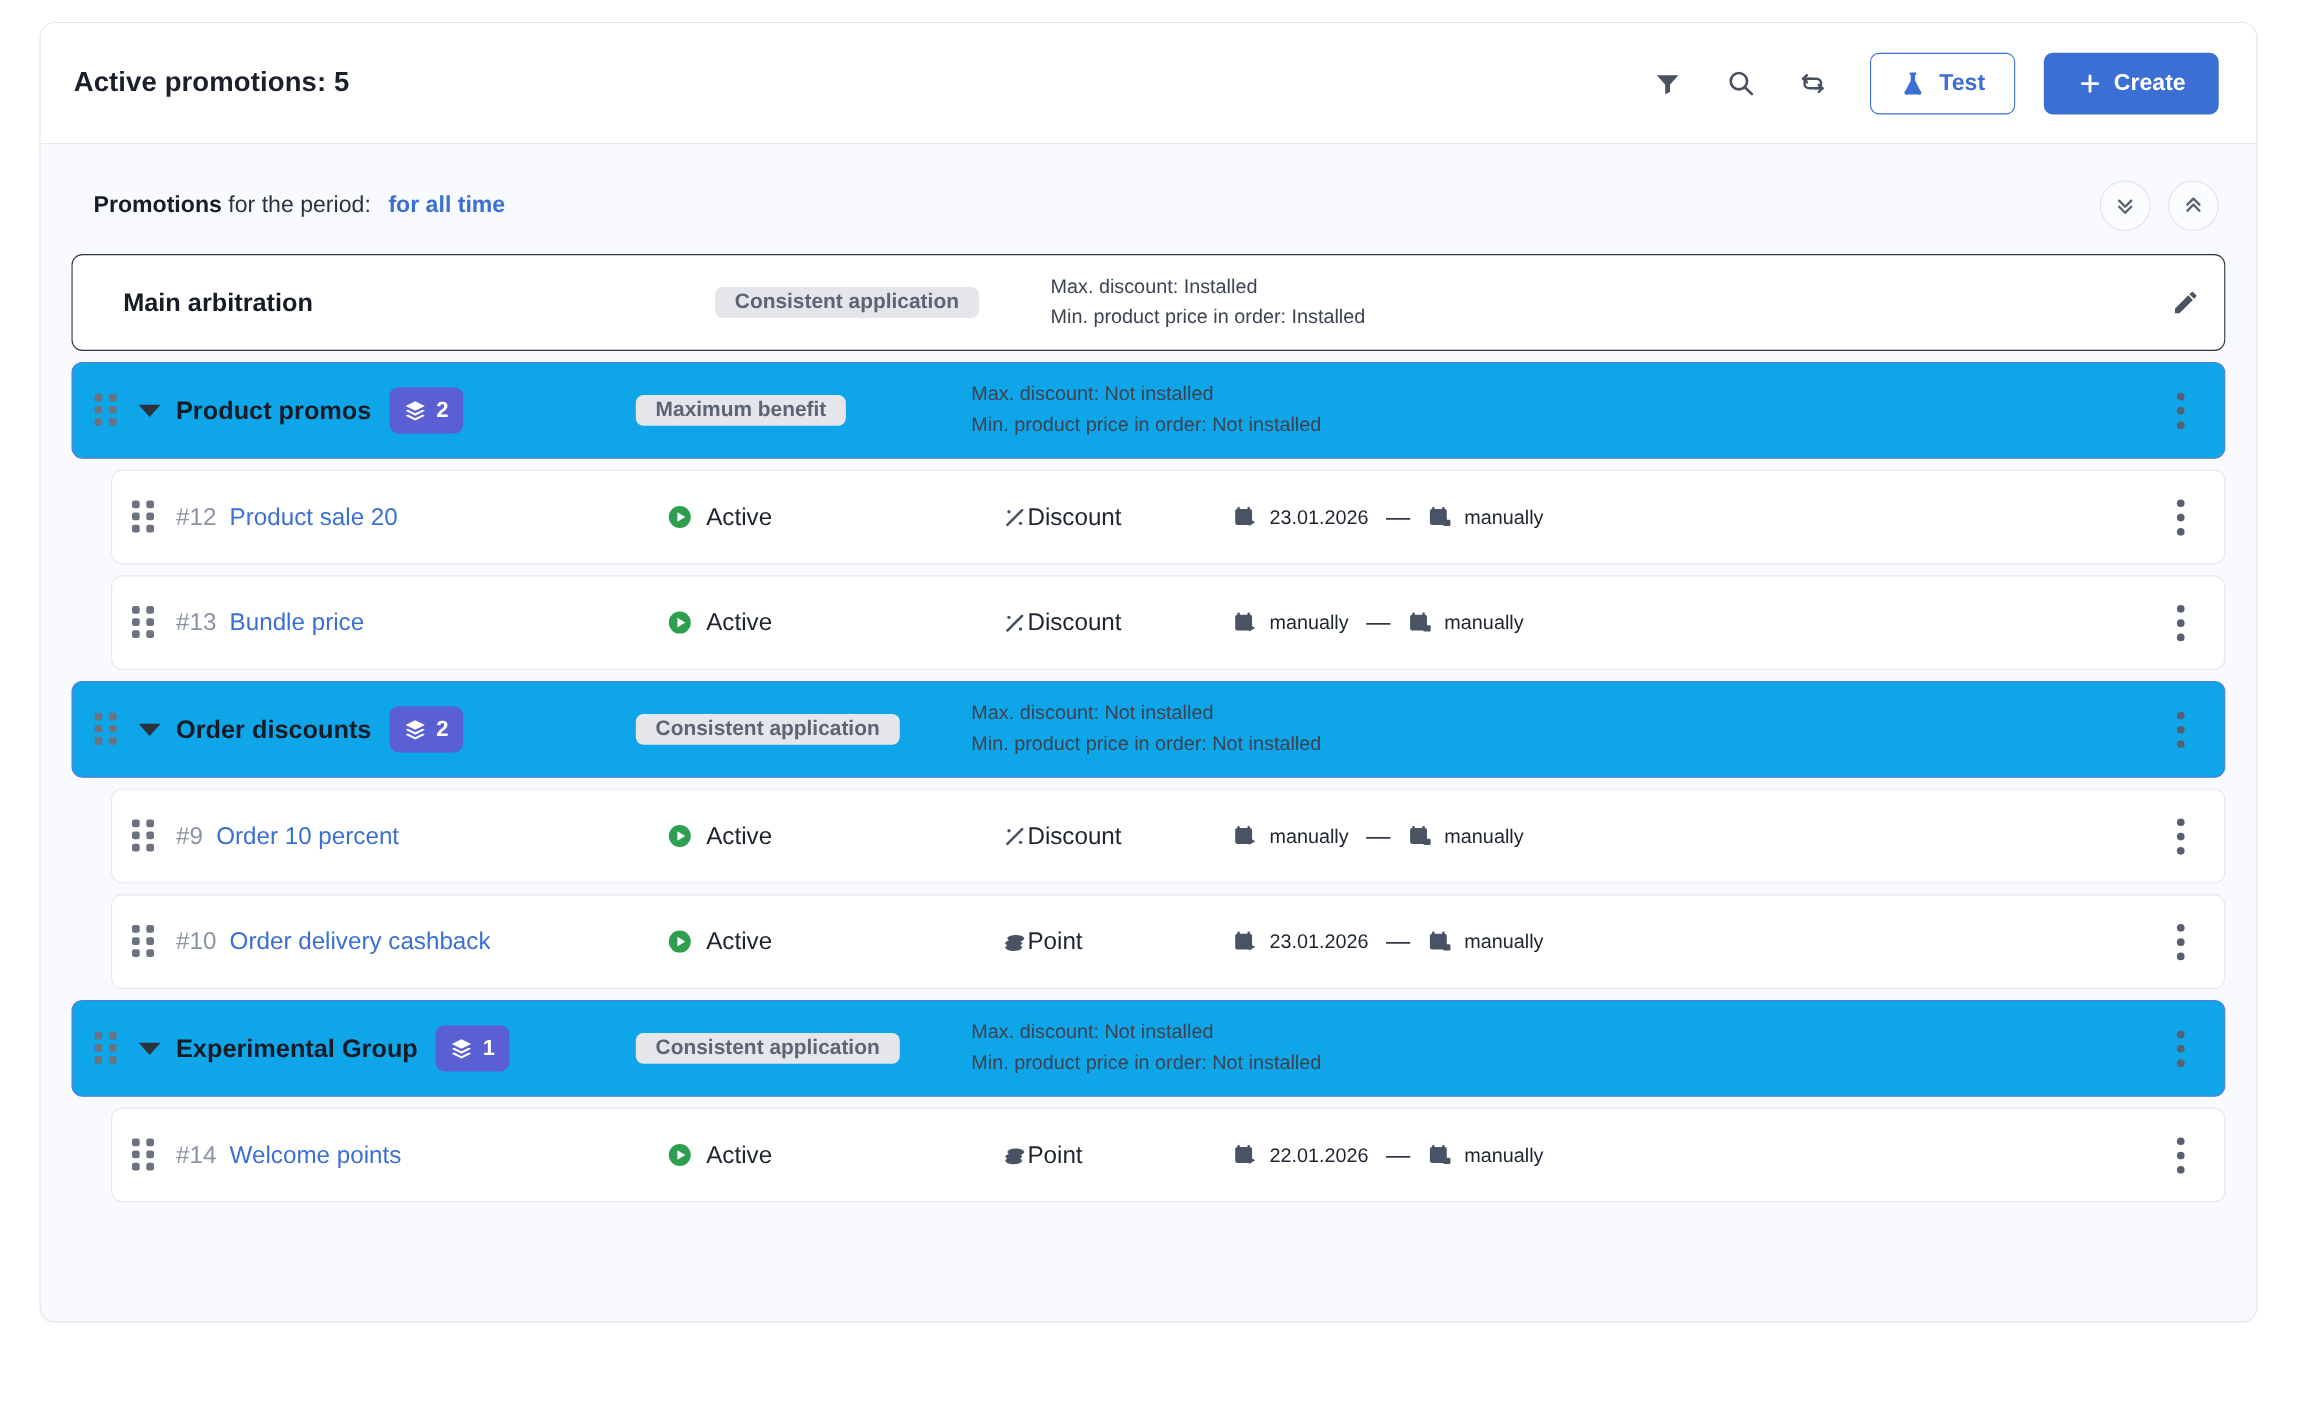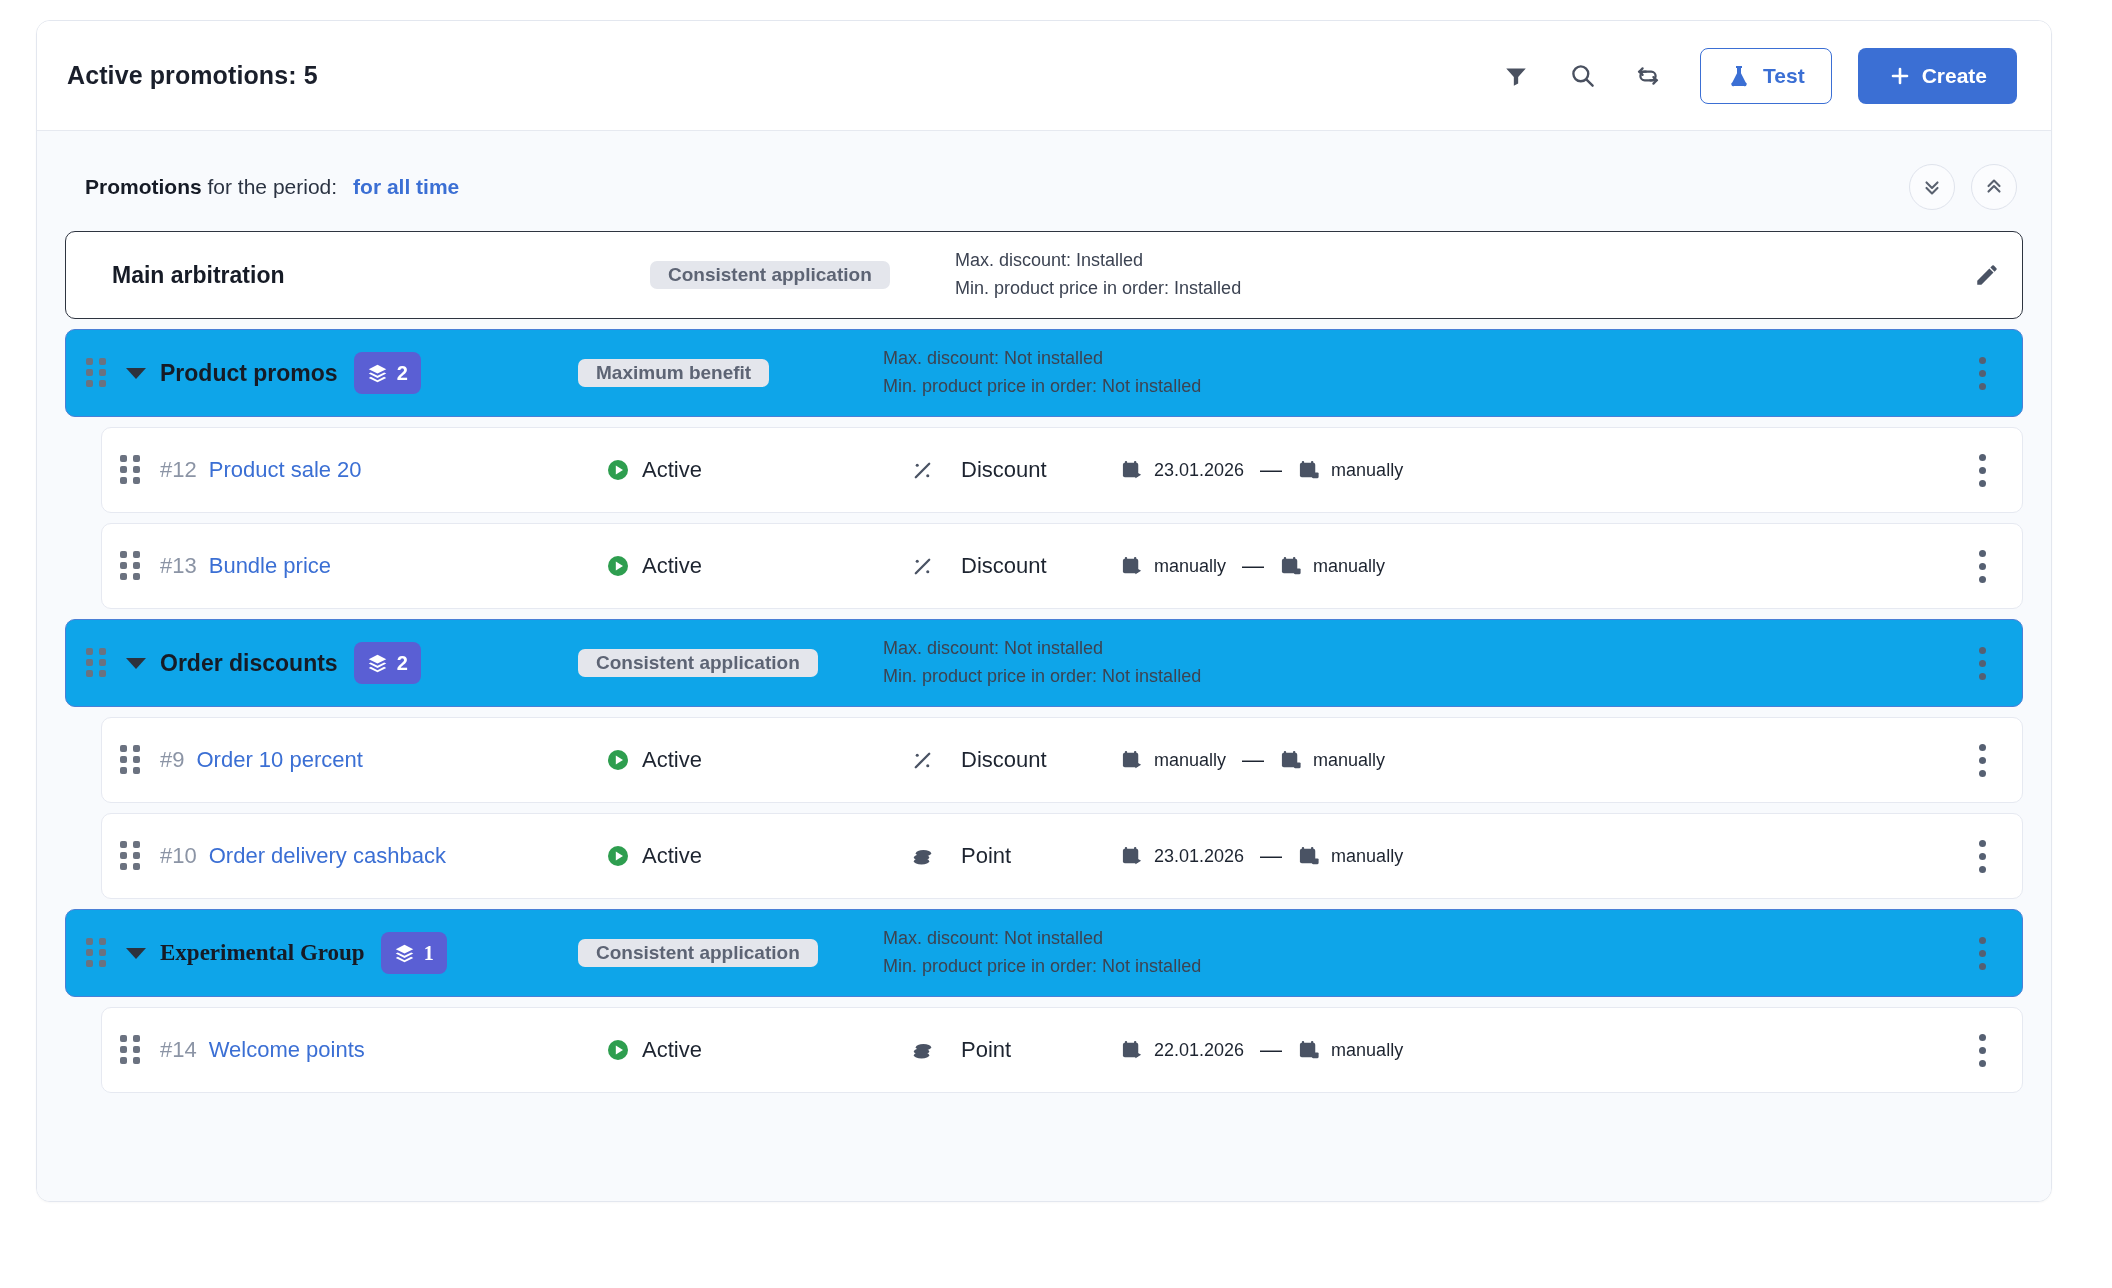--- a/index.html
+++ b/index.html
@@ -164,21 +164,21 @@
     border-radius: 7px; padding: 3px 18px;
     font-size: 19px; font-weight: 600; white-space: nowrap;
   }
   .col-status { width: 305px; flex: none; display: flex; align-items: center; gap: 12px; }
   .status-text { font-size: 22px; color: #1d2430; }
 
   .col-limits { width: 330px; flex: none; }
   .limit-line {
     font-size: 18px; color: #3c4352; line-height: 1.55; white-space: nowrap;
   }
-  .col-type { width: 210px; flex: none; display: flex; align-items: center; gap: 27px; text-align: right; }
+  .col-type { width: 210px; flex: none; display: flex; align-items: center; gap: 0; text-align: right; }
   .type-text { font-size: 22px; color: #1d2430; }
   .col-dates { flex: 1; display: flex; align-items: center; gap: 10px; }
   .date-text { font-size: 18px; color: #1d2430; white-space: nowrap; }
   .date-dash { font-size: 22px; color: #1d2430; margin: 0 6px; }
 
   .row-actions { margin-left: auto; padding-right: 22px; display: flex; align-items: center; }
   .kebab {
     width: 36px; height: 38px; display: flex; flex-direction: column;
     align-items: center; justify-content: center; gap: 6px; cursor: pointer;
   }
@@ -617,21 +617,21 @@
         <div class="row row-group">
           <div class="drag-handle">
               <i></i>
               <i></i>
               <i></i>
               <i></i>
               <i></i>
               <i></i>
             </div>
           <div class="caret"></div>
-          <div class="col-name" style="width:418px;font-family:Liberation Serif, serif;">
+          <div class="col-name" style="width:418px;">
             <span class="group-title">Experimental Group</span>
             <span class="count-badge">
               <span>
                 <svg width="21" height="21" viewBox="0 0 24 24" fill="currentColor">
                     <path d="M12 2 2 7l10 5 10-5z"></path>
                     <path d="M2 12l10 5 10-5-2.4-1.2L12 14.6 4.4 10.8z"></path>
                     <path d="M2 17l10 5 10-5-2.4-1.2L12 19.6 4.4 15.8z"></path>
                   </svg>
               </span>
               <span>1</span>

